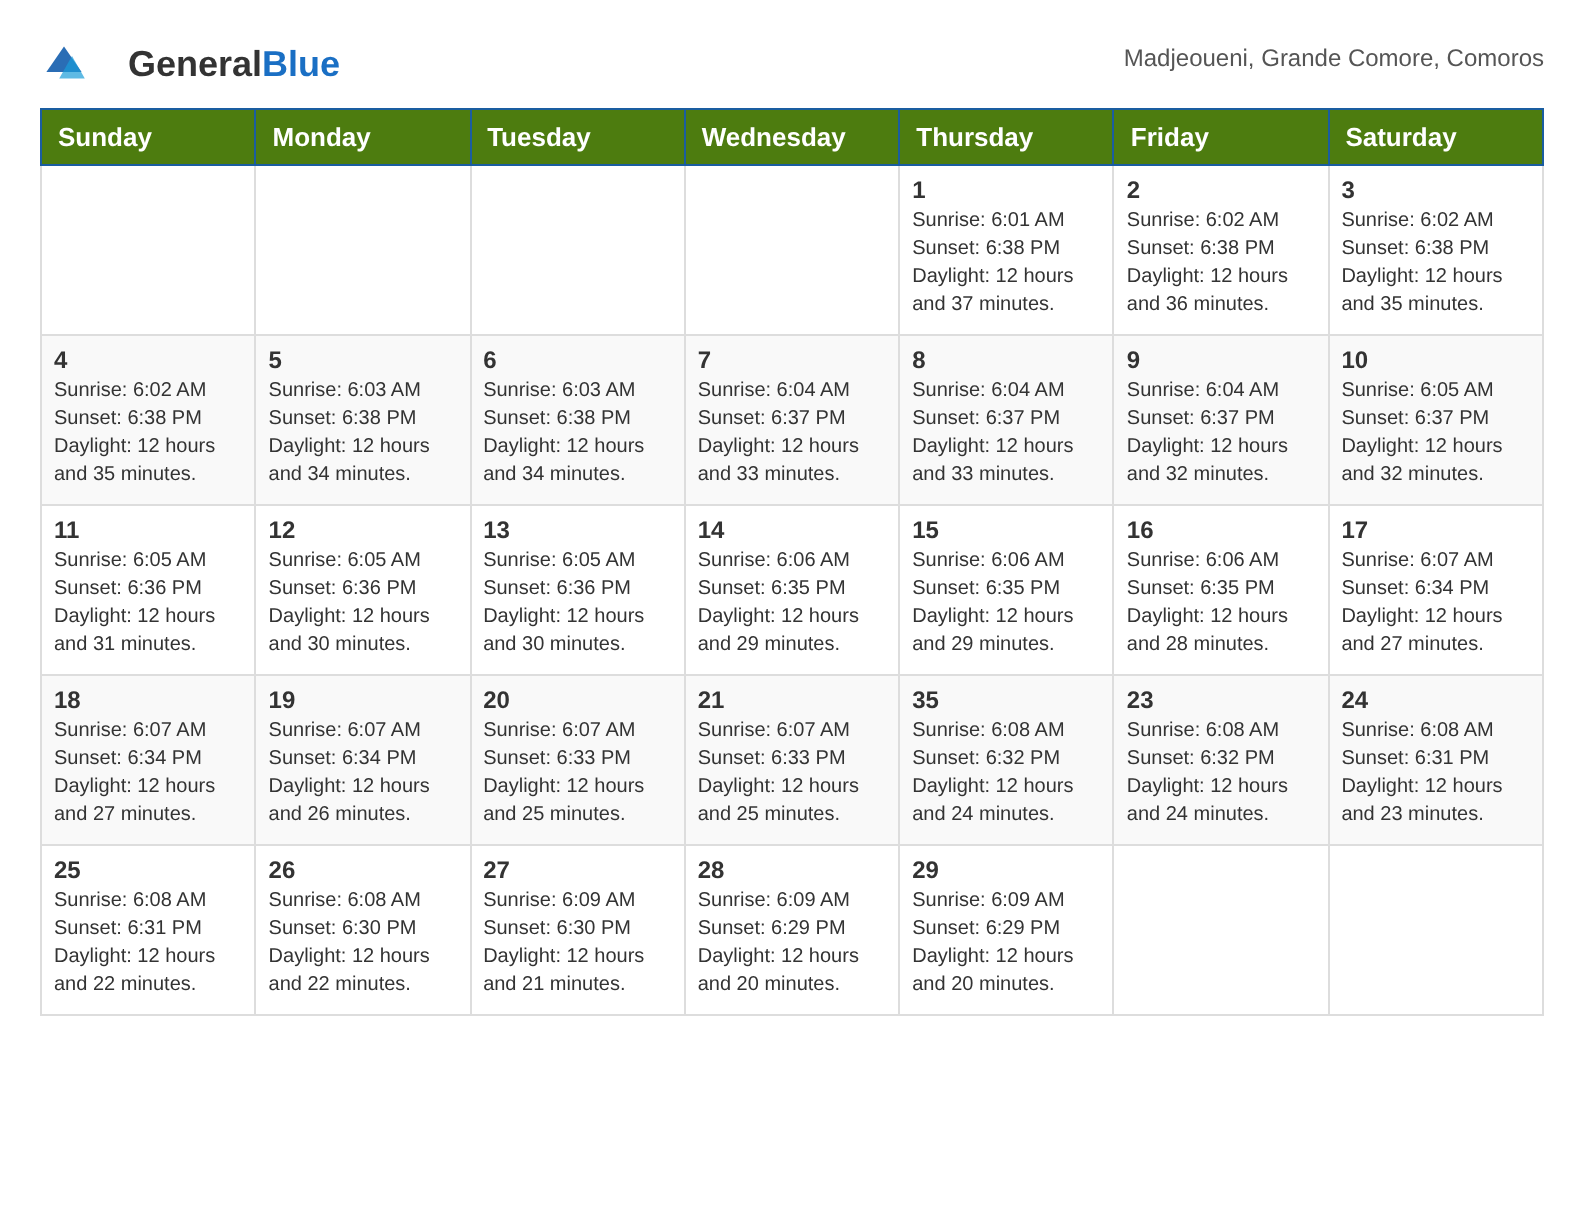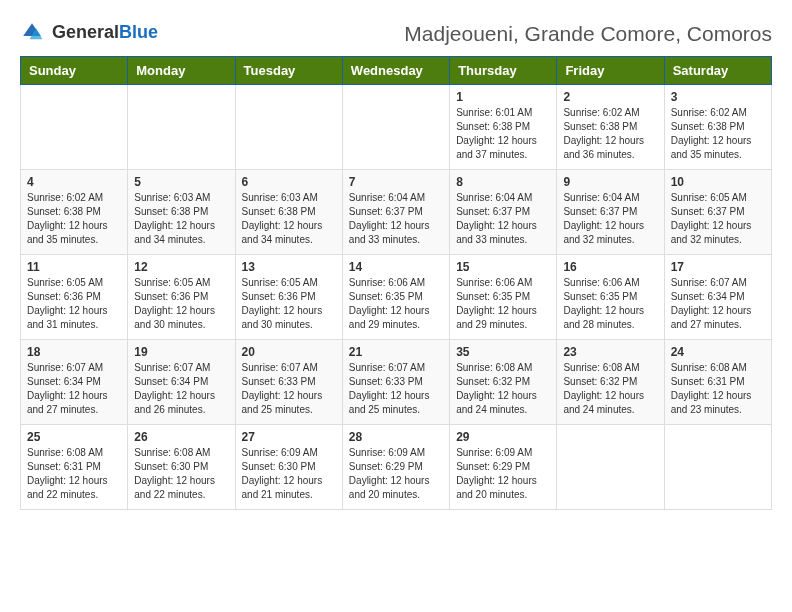--- a/index.html
+++ b/index.html
@@ -12,21 +12,21 @@
     }
     .header-area {
       display: flex;
       justify-content: space-between;
       align-items: flex-start;
       margin-bottom: 10px;
     }
     .logo {
       display: flex;
       align-items: center;
-      gap: 8px;
+      gap: 20px;
     }
     .logo-text-general {
       font-size: 18px;
       font-weight: bold;
       color: #333;
     }
     .logo-text-blue {
       font-size: 18px;
       font-weight: bold;
       color: #1a6fc4;
@@ -38,21 +38,21 @@
     .title-area {
       text-align: right;
     }
     .main-title {
       font-size: 36px;
       font-weight: bold;
       color: #333;
       line-height: 1.1;
     }
     .subtitle {
-      font-size: 21px;
+      font-size: 12px;
       color: #555;
       margin-top: 2px;
     }
     .calendar {
       width: 100%;
       border-collapse: collapse;
       border: 1px solid #ccc;
     }
     .calendar th {
       background-color: #4d7c0f;

